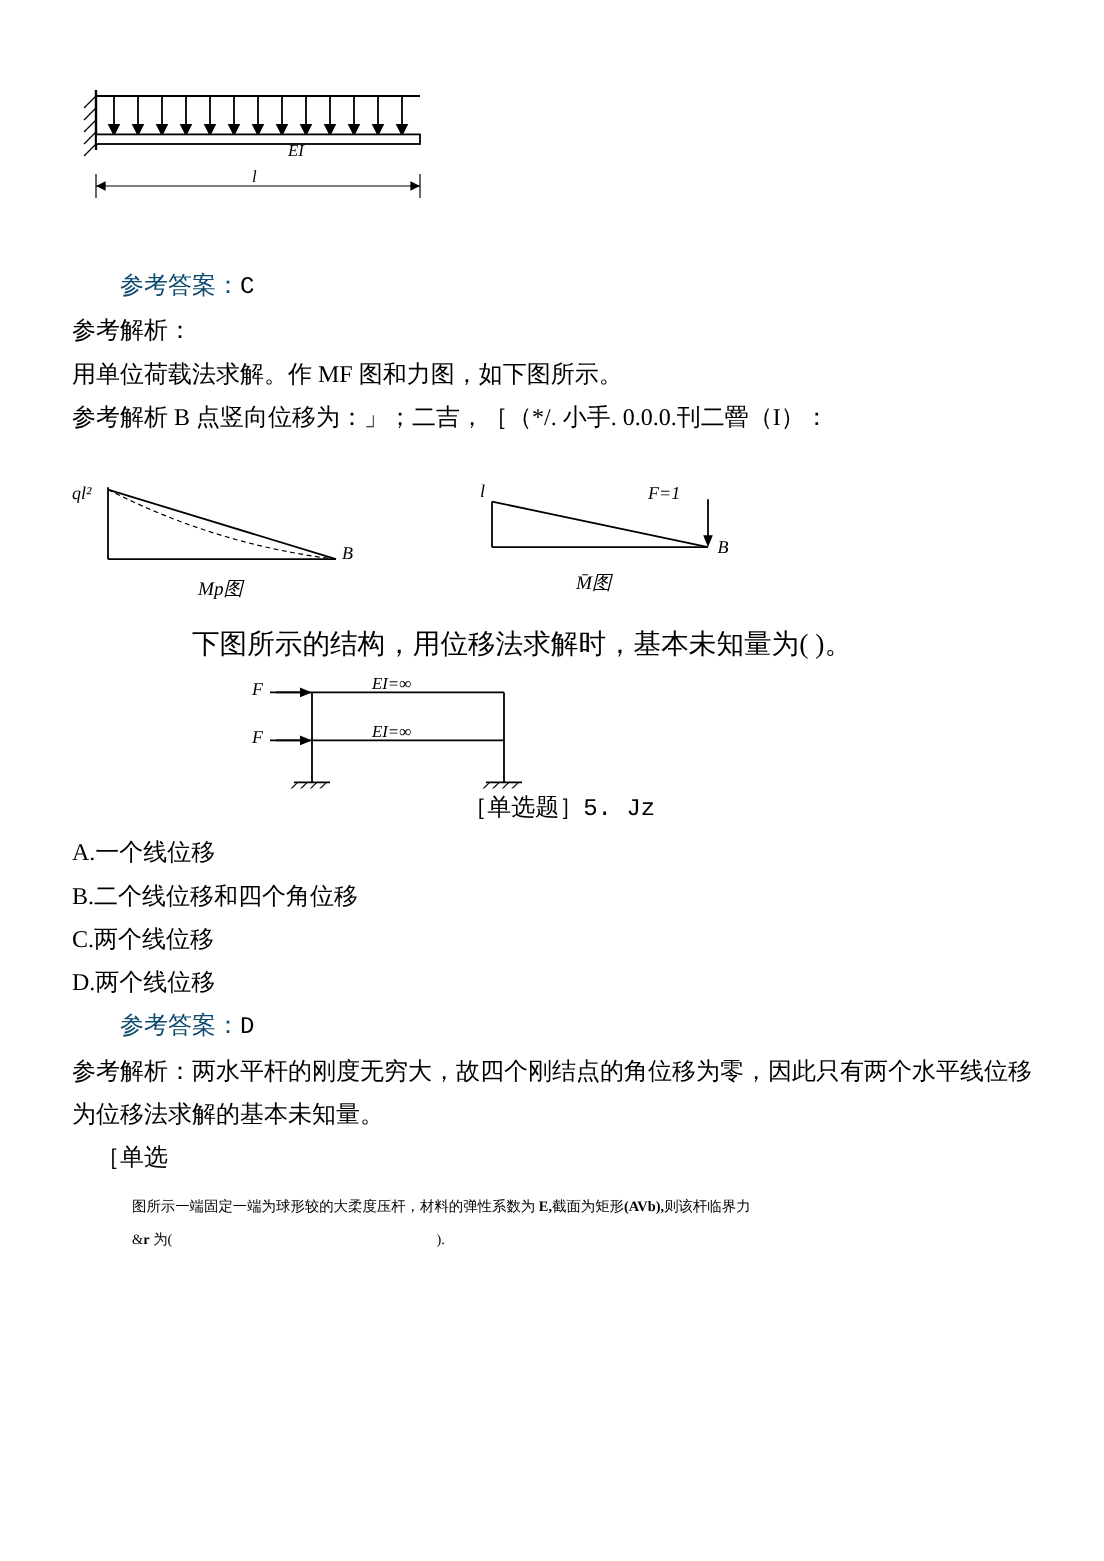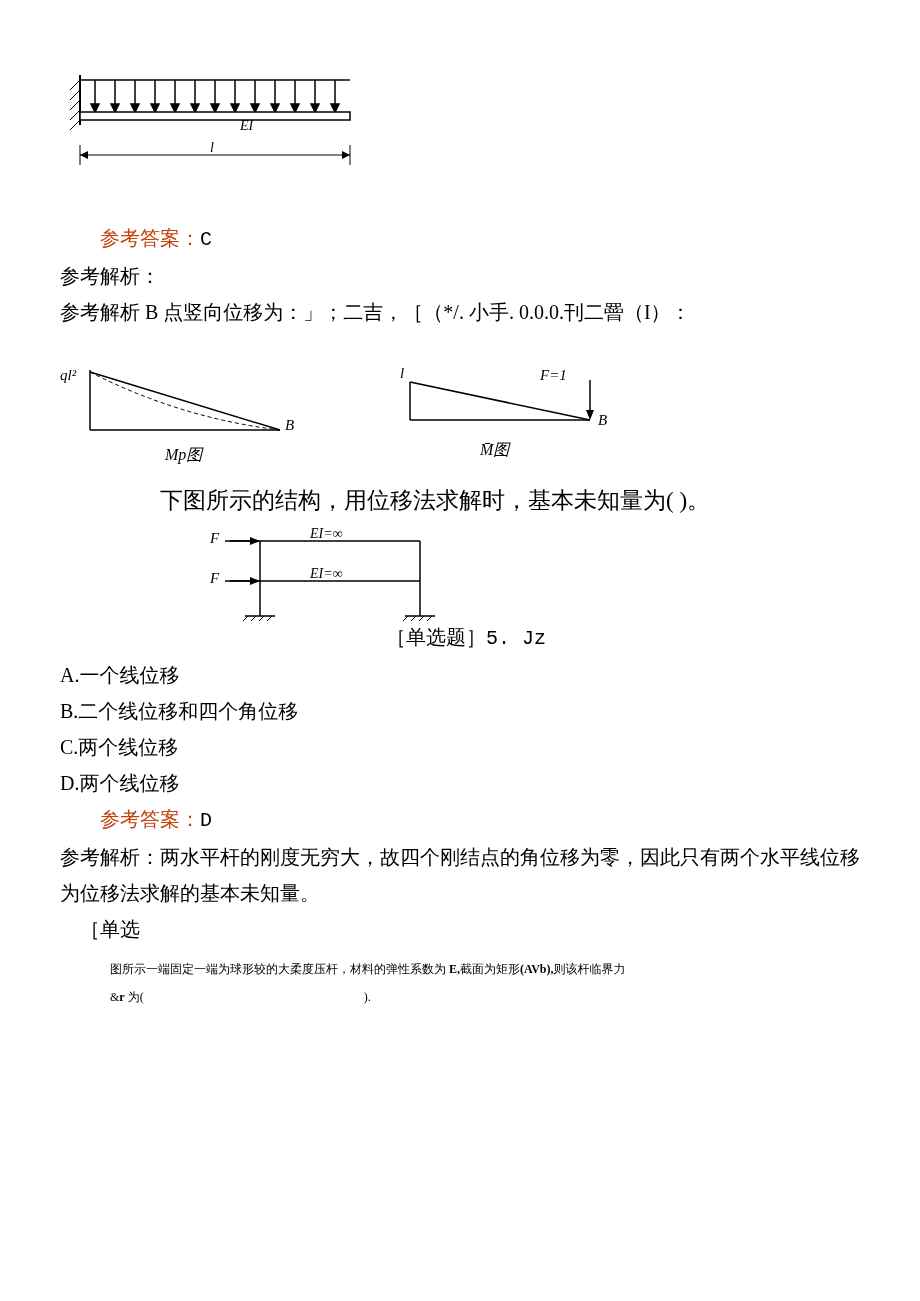--- a/index.html
+++ b/index.html
@@ -15,21 +15,21 @@
   .page {
     padding: 60px 48px 60px 60px;
   }
   .figure-block {
     margin: 10px 0 40px 0;
   }
   .indent {
     text-indent: 2em;
   }
   .answer-label {
-    color: #c2410c;
+    color: #0c4a6e;
   }
   .answer-value {
     font-family: "Courier New", monospace;
   }
   .mono {
     font-family: "Courier New", monospace;
     text-align: center;
   }
   svg {
     display: block;
@@ -134,20 +134,23 @@
       <polygon points="20,85 28,81 28,89" fill="#000"></polygon>
       <polygon points="290,85 282,81 282,89" fill="#000"></polygon>
       <text x="150" y="82" font-size="14" font-style="italic">l</text>
     </svg>
   </div>
 
   <div class="indent">
     <span class="answer-label">参考答案：</span><span class="answer-value">C</span>
   </div>
   <div>参考解析：</div>
+  <div>
+    <span>用单位荷载法求解。作 MF 图和力图，如下图所示。</span>
+  </div>
   <div>
     <span>参考解析 B 点竖向位移为：」；二吉，［（*/. 小手. 0.0.0.刊二罾（I）：</span>
   </div>
 
   <div class="diagrams-row" style="margin-top:30px;">
     <div>
       <svg width="260" height="120" viewBox="0 0 260 120">
         <text x="0" y="20" font-size="15" font-style="italic">ql²</text>
         <line x1="30" y1="10" x2="30" y2="70" stroke="#000" stroke-width="1.5"></line>
         <line x1="30" y1="70" x2="220" y2="70" stroke="#000" stroke-width="1.5"></line>

